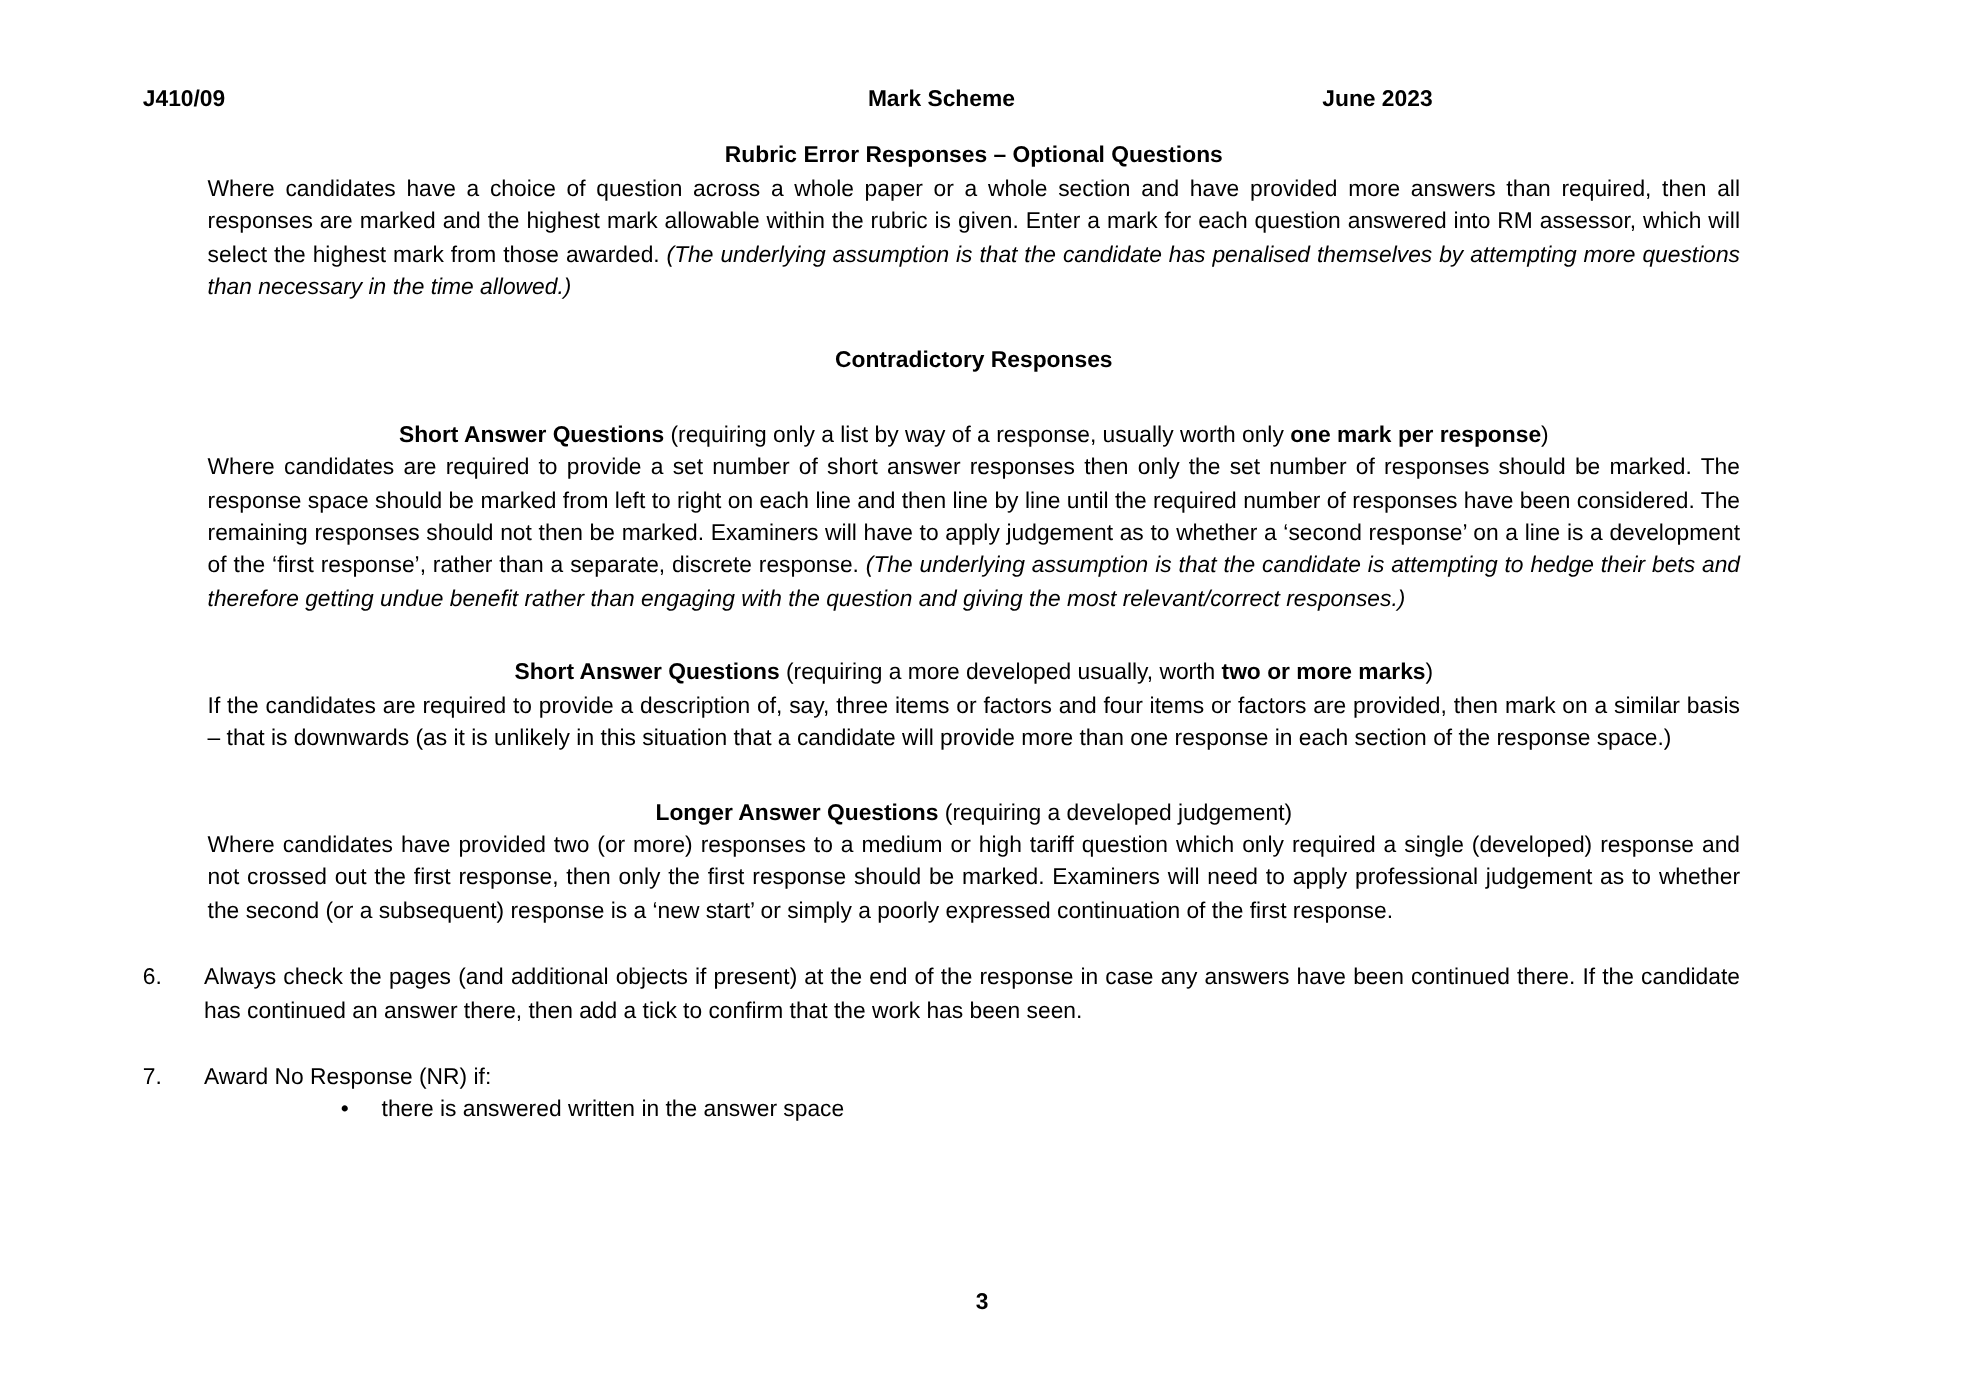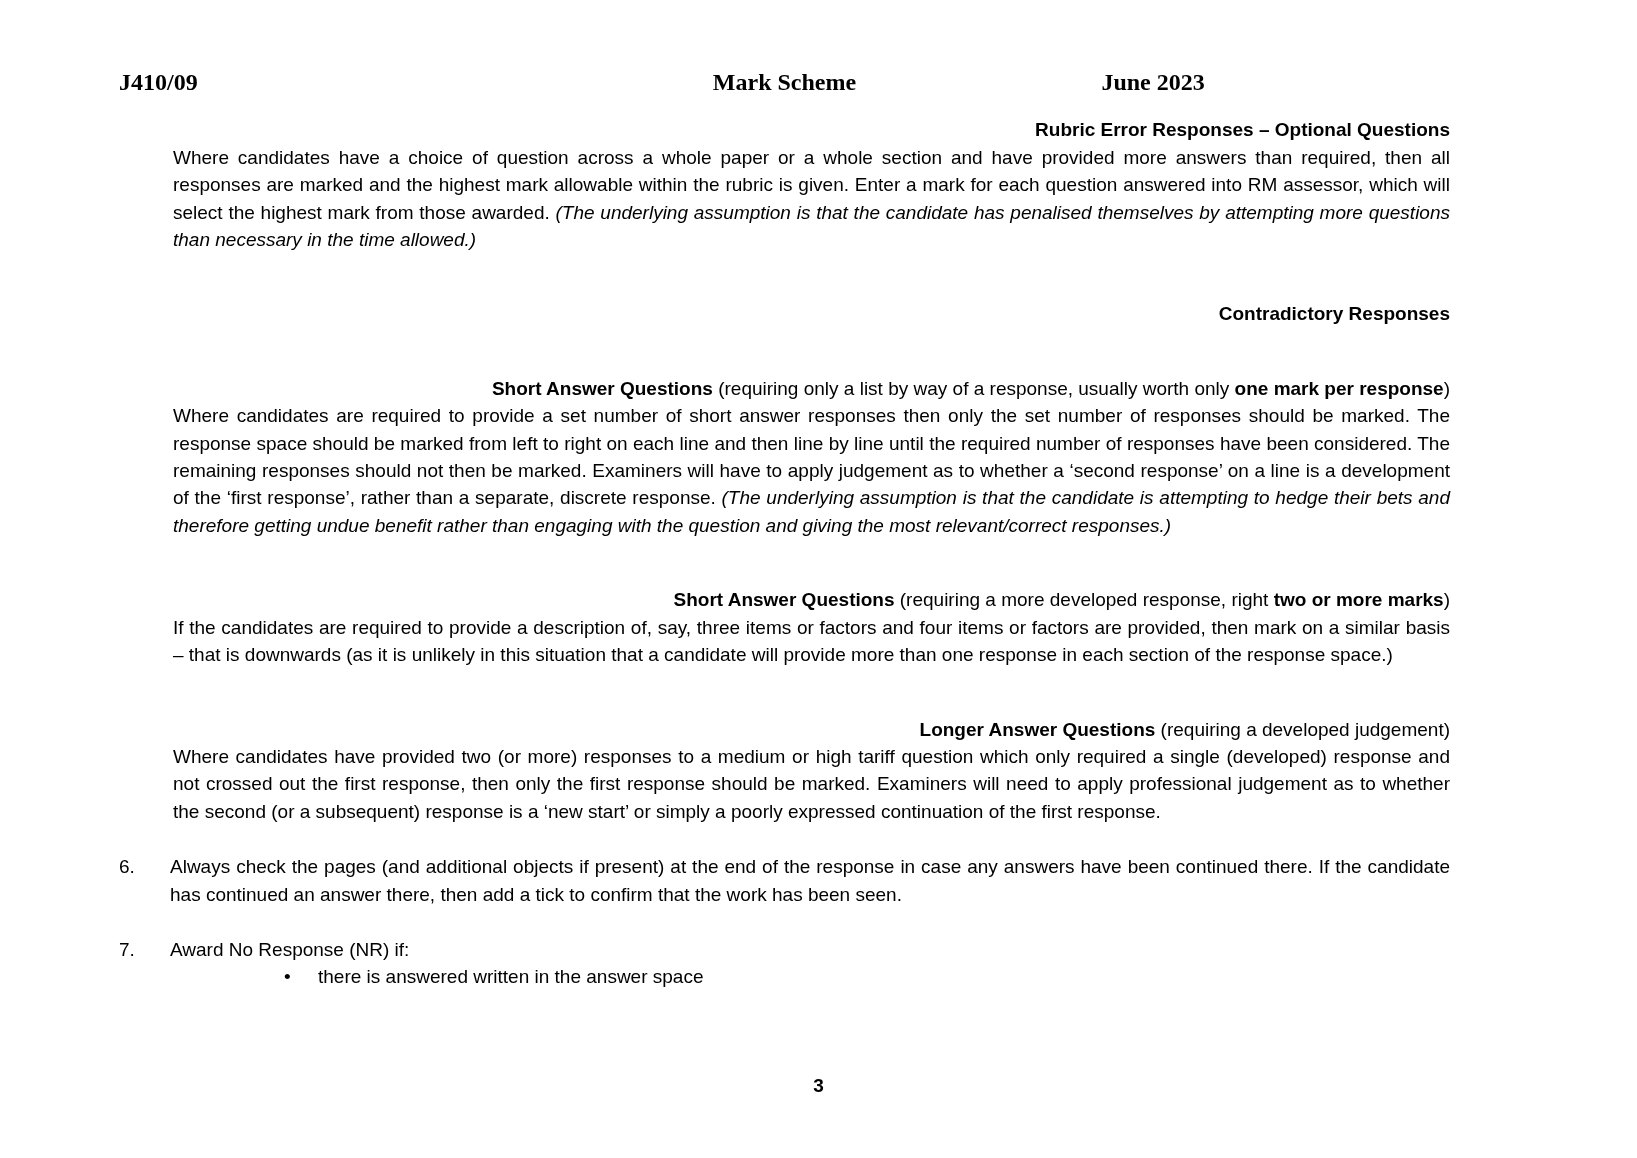--- a/index.html
+++ b/index.html
@@ -21,35 +21,34 @@
   .doc {
     position: absolute;
     left: 119px;
     top: 69px;
     width: 1331px;
   }
   .page-header {
     display: grid;
     grid-template-columns: 1fr auto 1fr;
     font-weight: bold;
-    font-size: 24px;
+    font-size: 19px;
     align-items: baseline;
-    font-family: Liberation Serif, serif;
   }
   .hdr-left  { text-align: left; }
   .hdr-center{ text-align: right; }
   .hdr-right { text-align: center; }
 
   .content {
     margin-top: 20px;
     padding-left: 54px; 
   }
   .section { text-align: justify; }
-  .section + .section { margin-top: 47px; }
-  .section .heading { text-align: right; }
+  .section + .section { margin-top: 34px; }
+  .section .heading { text-align: center; }
   .b { font-weight: bold; }
   .i { font-style: italic; }
 
   .item {
     display: flex;
     margin-top: 28px;
     margin-left: -54px; 
   }
   .item-num {
     flex: 0 0 31px;
@@ -99,21 +98,21 @@
       <div class="section">
         <div class="heading"><span class="b">Contradictory Responses</span></div>
       </div>
 
       <div class="section">
         <div class="heading"><span class="b">Short Answer Questions</span><span> (requiring only a list by way of a response, usually worth only </span><span class="b">one mark per response</span><span>)</span></div>
         <div class="para"><span>Where candidates are required to provide a set number of short answer responses then only the set number of responses should be marked. The response space should be marked from left to right on each line and then line by line until the required number of responses have been considered.  The remaining responses should not then be marked. Examiners will have to apply judgement as to whether a ‘second response’ on a line is a development of the ‘first response’, rather than a separate, discrete response.  </span><span class="i">(The underlying assumption is that the candidate is attempting to hedge their bets and therefore getting undue benefit rather than engaging with the question and giving the most relevant/correct responses.)</span></div>
       </div>
 
       <div class="section">
-        <div class="heading"><span class="b">Short Answer Questions</span><span> (requiring a more developed response, right </span><span class="b">two or more marks</span><span>)</span></div>
+        <div class="heading"><span class="b">Short Answer Questions</span><span> (requiring a more developed usually, worth </span><span class="b">two or more marks</span><span>)</span></div>
         <div class="para"><span>If the candidates are required to provide a description of, say, three items or factors and four items or factors are provided, then mark on a similar basis – that is downwards (as it is unlikely in this situation that a candidate will provide more than one response in each section of the response space.)</span></div>
       </div>
 
       <div class="section">
         <div class="heading"><span class="b">Longer Answer Questions</span><span> (requiring a developed judgement)</span></div>
         <div class="para"><span>Where candidates have provided two (or more) responses to a medium or high tariff question which only required a single (developed) response and not crossed out the first response, then only the first response should be marked. Examiners will need to apply professional judgement as to whether the second (or a subsequent) response is a ‘new start’ or simply a poorly expressed continuation of the first response.</span></div>
       </div>
 
       <div class="item">
         <span class="item-num">6.</span>

